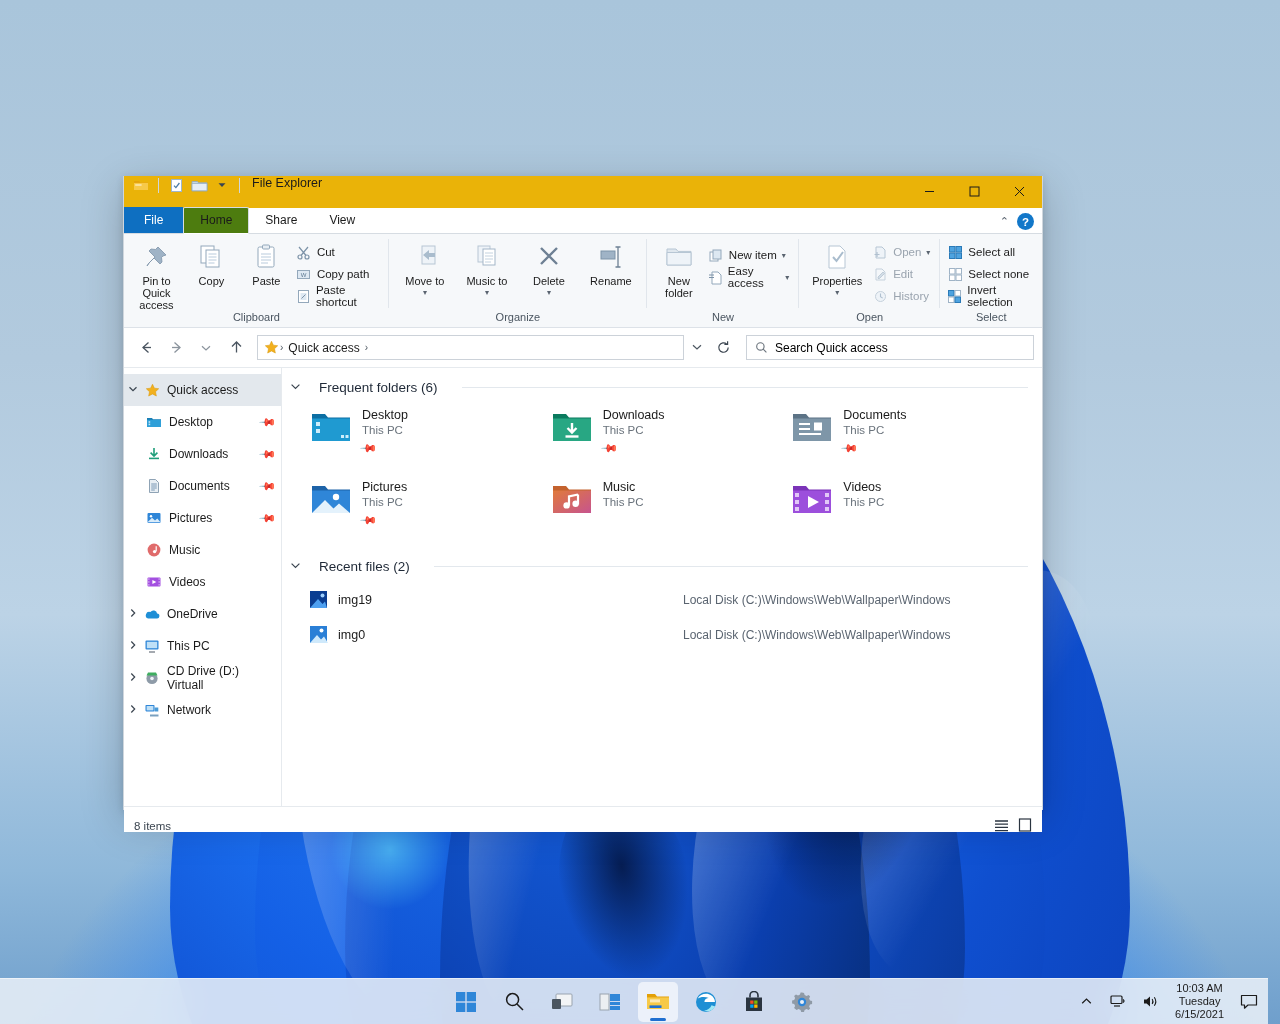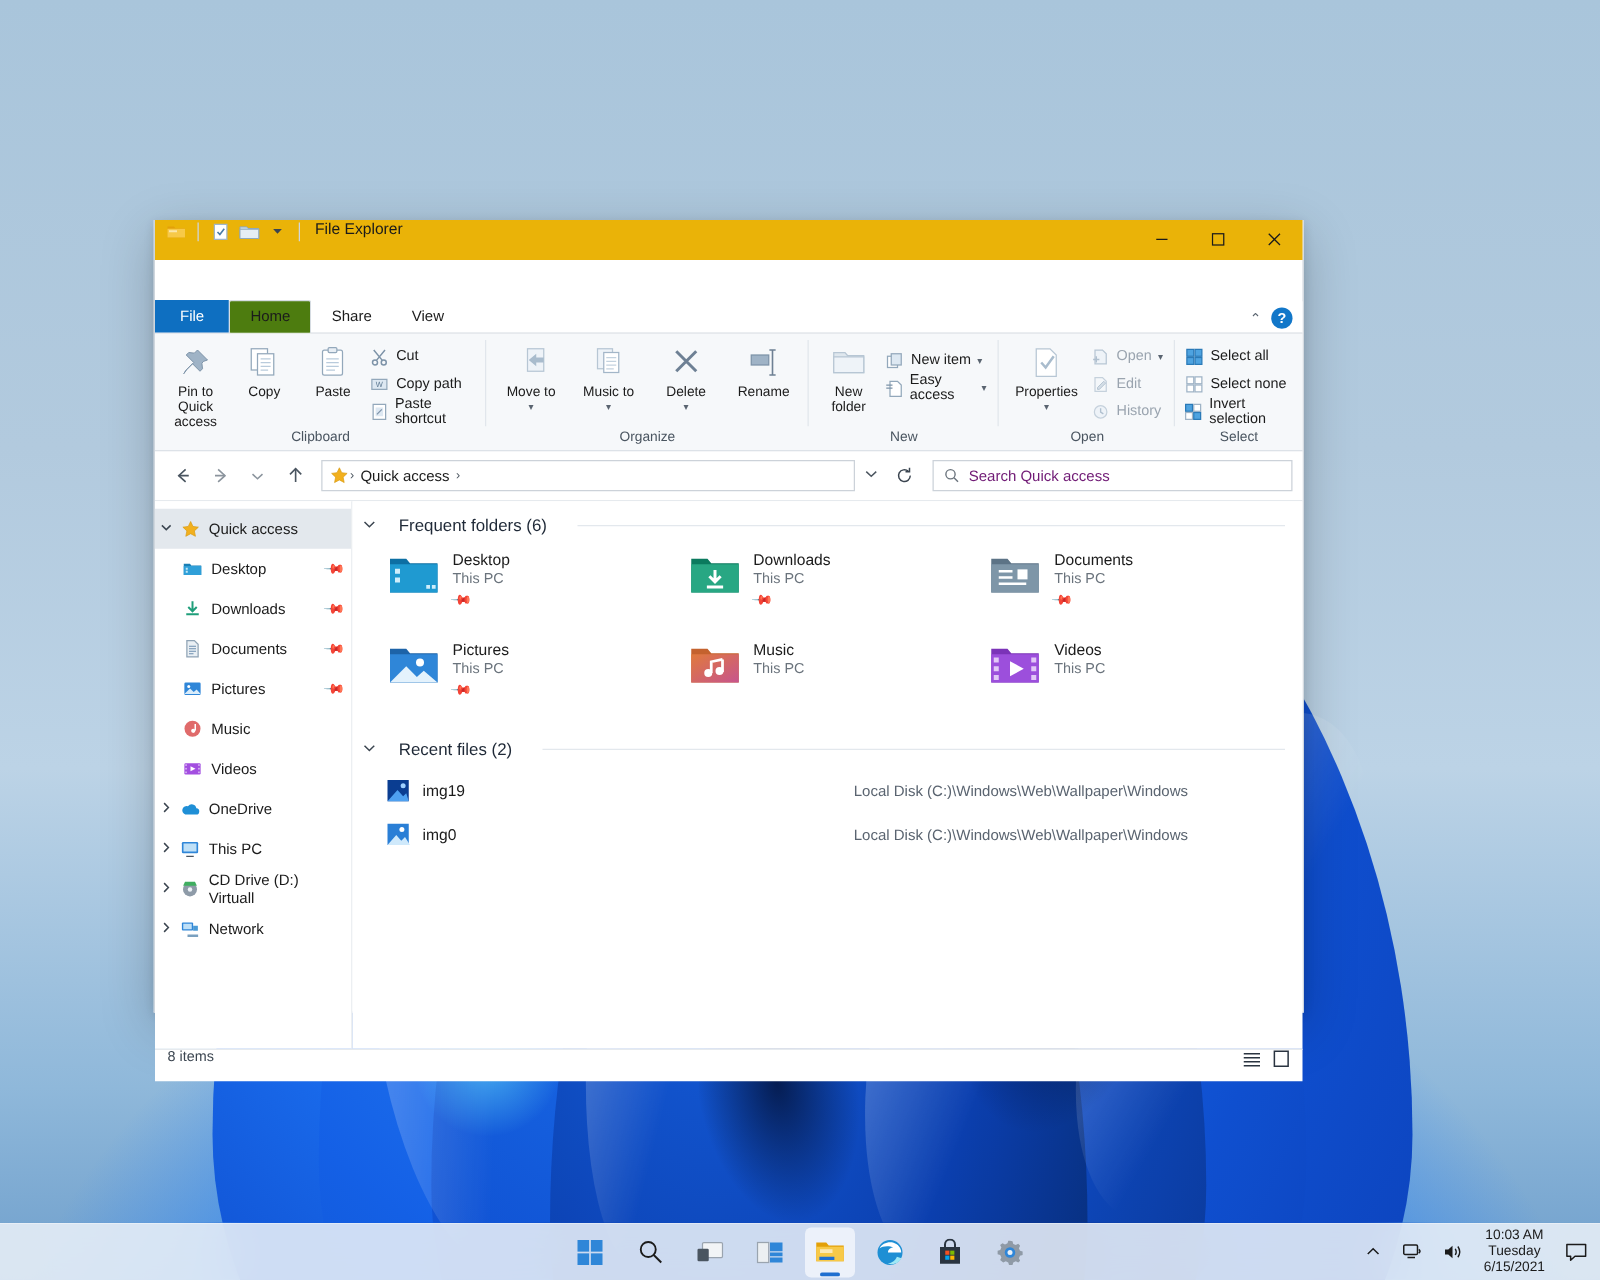--- a/index.html
+++ b/index.html
@@ -72,21 +72,21 @@
     position: relative;
   }
   .qat { display: flex; align-items: center; gap: 5px; padding-left: 8px; }
   .qat .sep { width: 1px; height: 15px; background: #cfd6dd; margin: 0 3px; }
   .qat-btn { width: 18px; height: 18px; display: flex; align-items: center; justify-content: center; cursor: default;}
   .win-title { font-size: 12.5px; color: #1b1b1b; margin-left: 9px; }
   .wincontrols { position: absolute; right: 0; top: 0; display: flex; }
   .wc { width: 45px; height: 30px; display: flex; align-items: center; justify-content: center; cursor: default;}
 
   
-  .tabstrip { height: 26px; display: flex; align-items: flex-end; background: #fff; position: relative; border-bottom: 1px solid #d6dce2; margin-top: 33px;}
+  .tabstrip { height: 26px; display: flex; align-items: flex-end; background: #fff; position: relative; border-bottom: 1px solid #d6dce2;}
   .tab { font-size: 12px; padding: 4px 16px 5px; color: #1b1b1b; cursor: default; line-height: 16px;}
   .tab.file { background: #0e6fc1; color: #fff; padding: 5px 20px 5px; }
   .tab.active { background: #4d7c0f; border: 1px solid #d6dce2; border-bottom-color: #fff; margin-bottom: -1px; border-radius: 2px 2px 0 0;}
   .ribbon-right { position: absolute; right: 8px; bottom: 3px; display: flex; align-items: center; gap: 8px;}
   .chev-up { color: #5a6470; font-size: 11px; cursor: default;}
   .help-btn { width: 17px; height: 17px; border-radius: 50%; background: #1277c9; color: #fff; font-size: 11.5px;
               display: flex; align-items: center; justify-content: center; font-weight: bold; cursor: default;}
 
   
   .ribbon {
@@ -131,21 +131,21 @@
   .crumb { font-size: 12px; color: #1b1b1b; padding: 0 4px; cursor: default;}
   .crumbsep { color: #4d5761; font-size: 10px; padding: 0 1px;}
   .addr-spacer { flex: 1; }
   .addrchev { color: #4d5761; font-size: 11px; padding: 0 5px; cursor: default;}
   .refresh { width: 26px; height: 25px; display: flex; align-items: center; justify-content: center;
              color: #3b4550; font-size: 13px; cursor: default;}
   .searchbox {
     flex: 1; height: 25px; border: 1px solid #ccd2d9; background: #fff; margin-left: 8px;
     display: flex; align-items: center; gap: 7px; padding: 0 8px;
   }
-  .searchbox .ph { font-size: 12px; color: #701a75; }
+  .searchbox .ph { font-size: 12px; color: #000000; }
 
   
   .body { display: flex; height: 438px; }
   .navpane {
     width: 158px; background: #fff; border-right: 1px solid #e6eaee;
     padding-top: 6px; overflow: hidden;
   }
   .navrow {
     display: flex; align-items: center; height: 32px; font-size: 12px; color: #1b1b1b;
     cursor: default; position: relative; padding-right: 6px;
@@ -172,28 +172,28 @@
 
   .recent { padding-left: 16px; }
   .rrow { display: flex; align-items: center; height: 35px; cursor: default; }
   .rrow .rico { width: 24px; flex: 0 0 24px; display:flex; align-items:center; justify-content:center; margin-right: 8px;}
   .rrow .rname { font-size: 12.5px; color: #1b1b1b; width: 345px;}
   .rrow .rpath { font-size: 12px; color: #5a6470; }
 
   
   .statusbar {
     height: 26px; border-top: 1px solid #e6eaee; background: #fff;
-    display: flex; align-items: flex-start; padding: 0 10px; font-size: 11.5px; color: #3b4550;
+    display: flex; align-items: flex-end; padding: 0 10px; font-size: 11.5px; color: #3b4550;
   }
   .viewbtns { margin-left: auto; display: flex; gap: 9px; align-items: center;}
   .vbtn { cursor: default; color: #2a3440; display: flex; align-items: center;}
 
   
   #taskbar {
-    position: absolute; left: 0; right: 0; bottom: 0; height: 46px;
+    position: absolute; left: 0; right: 12px; bottom: 0; height: 46px;
     background: rgba(232,239,247,.88);
     backdrop-filter: blur(20px);
     border-top: 1px solid rgba(255,255,255,.5);
     display: flex; align-items: center;
   }
   .tb-center { position: absolute; left: 50%; transform: translateX(-50%); display: flex; align-items: center; gap: 8px;}
   .tbicon { width: 40px; height: 40px; border-radius: 5px; display: flex; align-items: center; justify-content: center;
             position: relative; cursor: default;}
   .tbicon.active { background: rgba(255,255,255,.62); }
   .tbicon.active:after {

